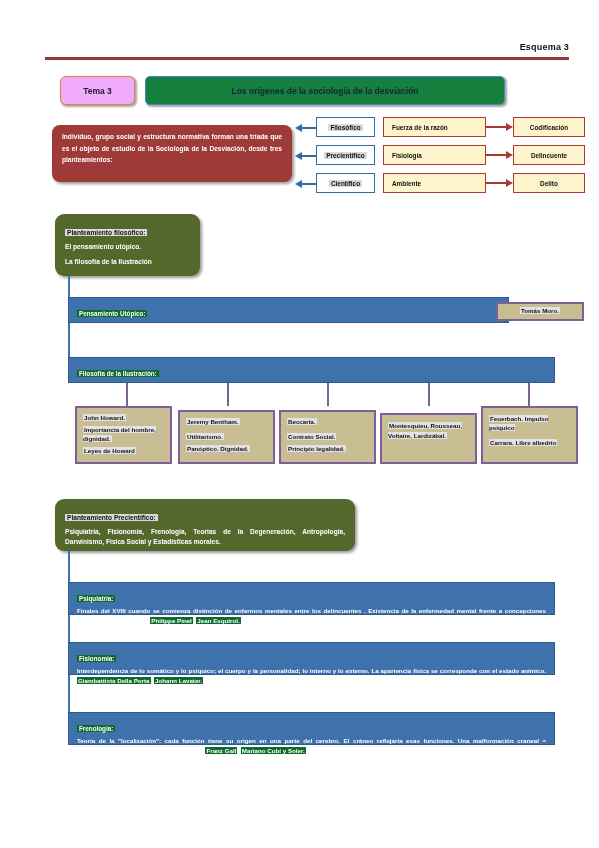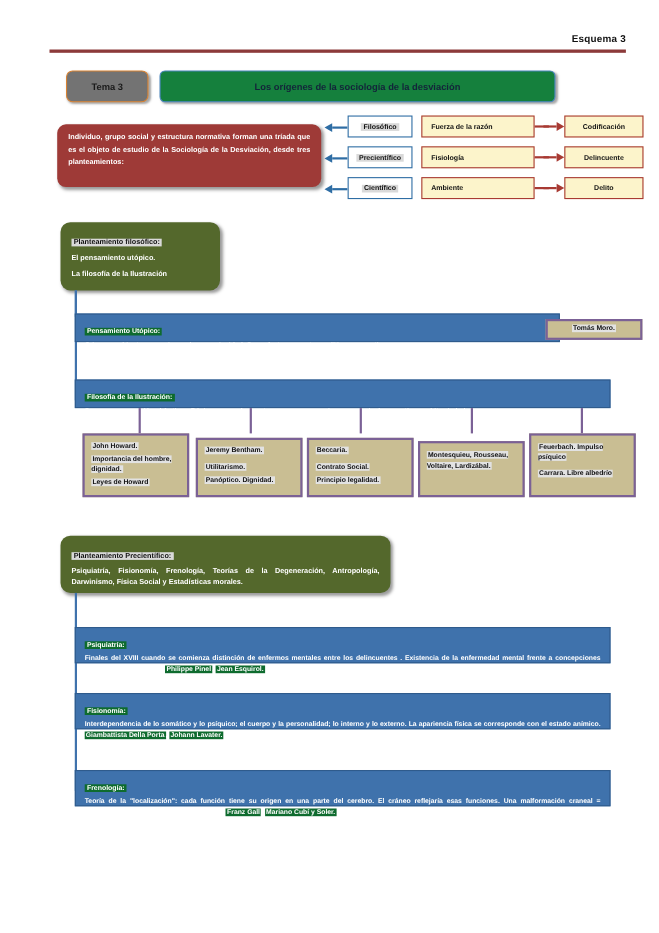--- a/index.html
+++ b/index.html
@@ -1,24 +1,24 @@
 <!DOCTYPE html>
 <html><head>
 <meta charset="utf-8">
 <style>
   html,body{margin:0;padding:0;background:#ffffff;}
   body{width:599px;height:848px;position:relative;font-family:"Liberation Sans",sans-serif;overflow:hidden;}
-  .page{position:absolute;left:0;top:0;width:599px;height:636px;}
+  .page{position:absolute;left:0;top:12px;width:599px;height:636px;}
 
   
   .hdr-label{position:absolute;right:30px;top:30px;font-size:9px;font-weight:bold;color:#111;letter-spacing:.2px;}
   .hdr-rule{position:absolute;left:45px;top:45px;width:524px;height:3px;background:#8C3A3A;}
 
   
-  .tema{position:absolute;left:60px;top:64px;width:73px;height:27px;background:#737373;border:1px solid #D98333;border-radius:6px;
+  .tema{position:absolute;left:60px;top:64px;width:73px;height:27px;background:#f0abfc;border:1px solid #D98333;border-radius:6px;
         display:flex;align-items:center;justify-content:center;font-size:8.5px;font-weight:bold;color:#1a1a1a;
         box-shadow:1.5px 1.5px 2px rgba(0,0,0,.35);}
   .titlebar{position:absolute;left:145px;top:64px;width:358px;height:27px;background:#15803d;border:1px solid #4A86BE;border-radius:5px;
         display:flex;align-items:center;justify-content:center;font-size:8.5px;font-weight:bold;color:#13243a;
         box-shadow:1.5px 1.5px 2px rgba(0,0,0,.35);}
 
   
   .triad{position:absolute;left:52px;top:113px;width:240px;height:57px;background:#9E3A37;border-radius:8px;
         box-shadow:2px 2px 3px rgba(0,0,0,.4);padding:6px 10px;box-sizing:border-box;}
   .triad p{margin:0;font-size:6.6px;line-height:1.75;color:#ffffff;font-weight:bold;text-align:justify;}

